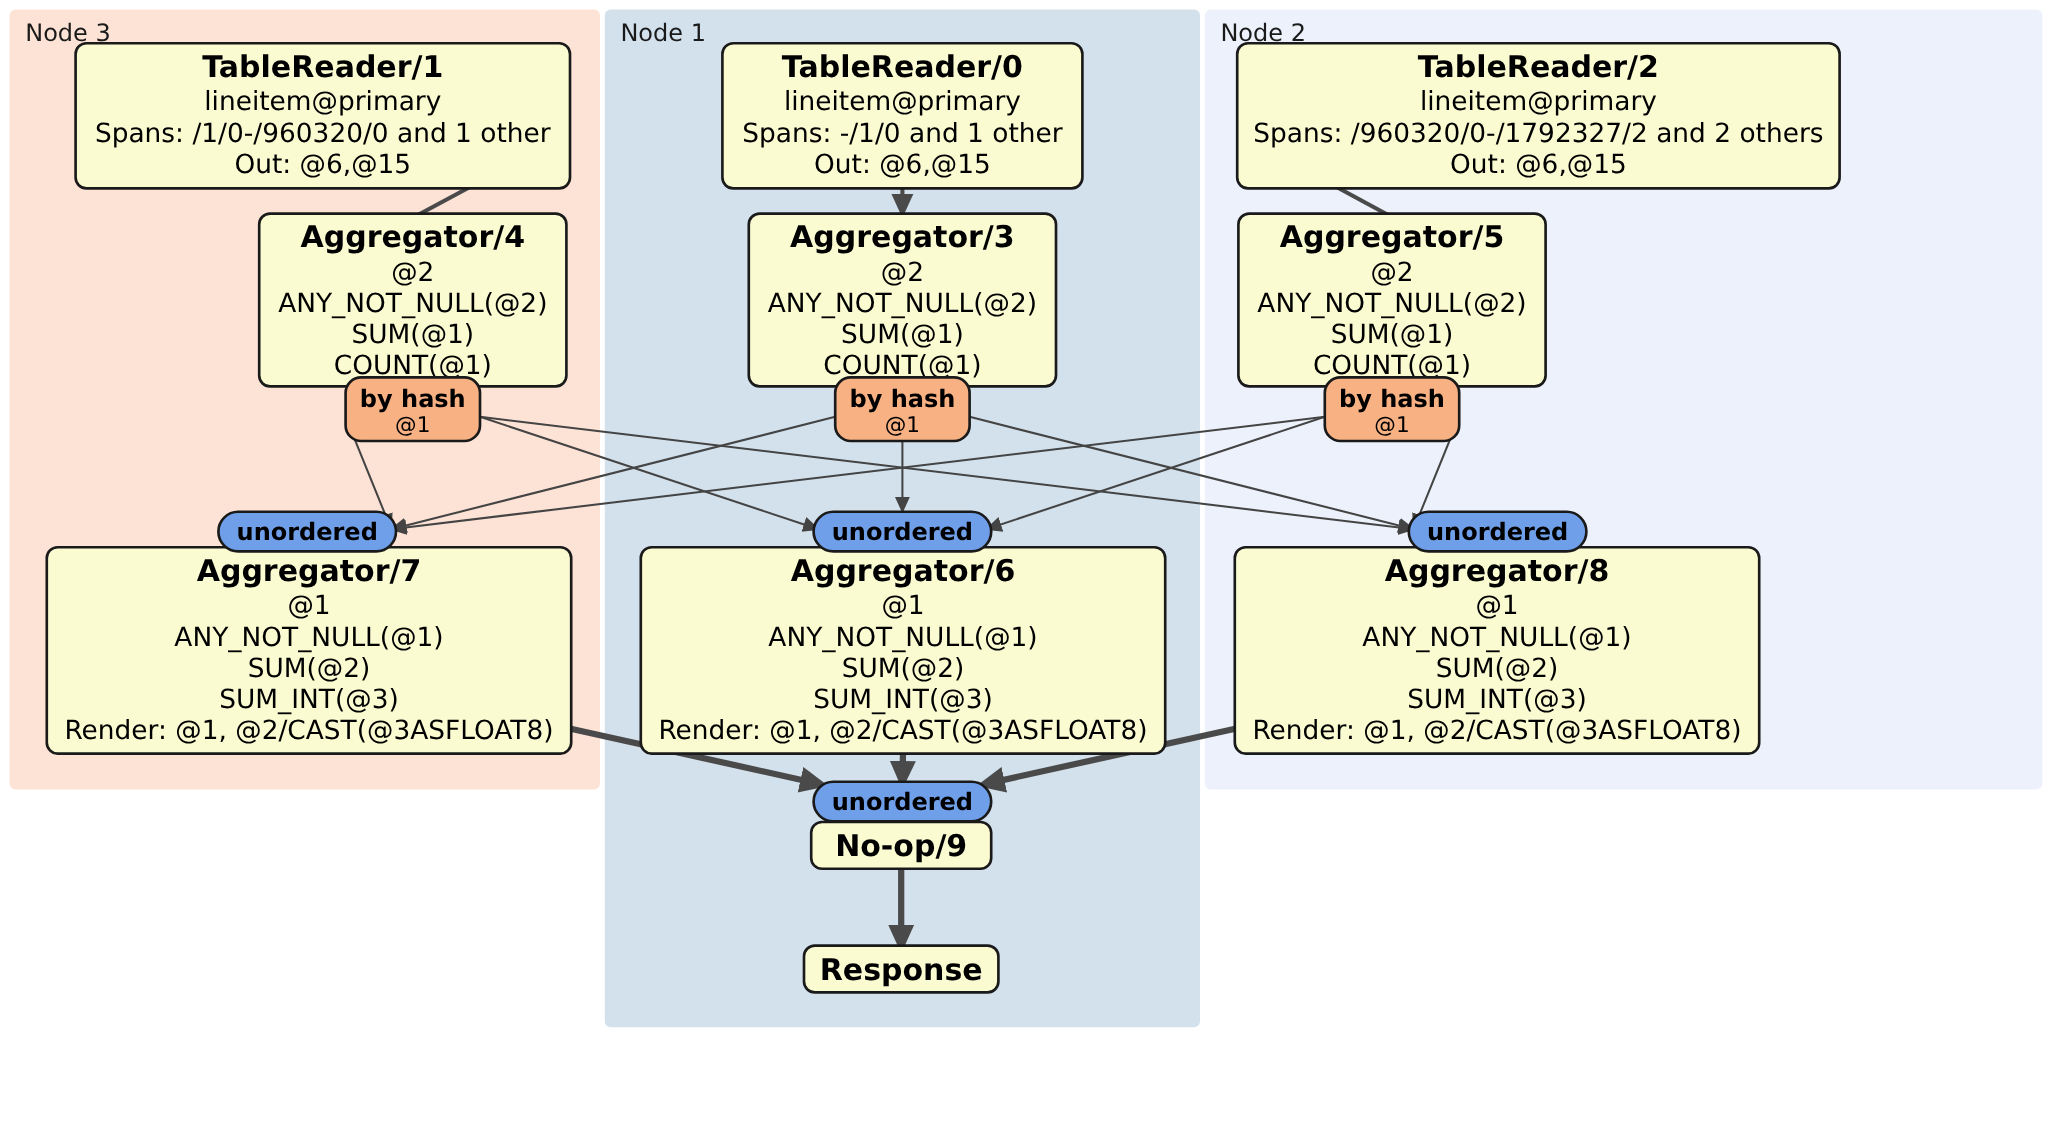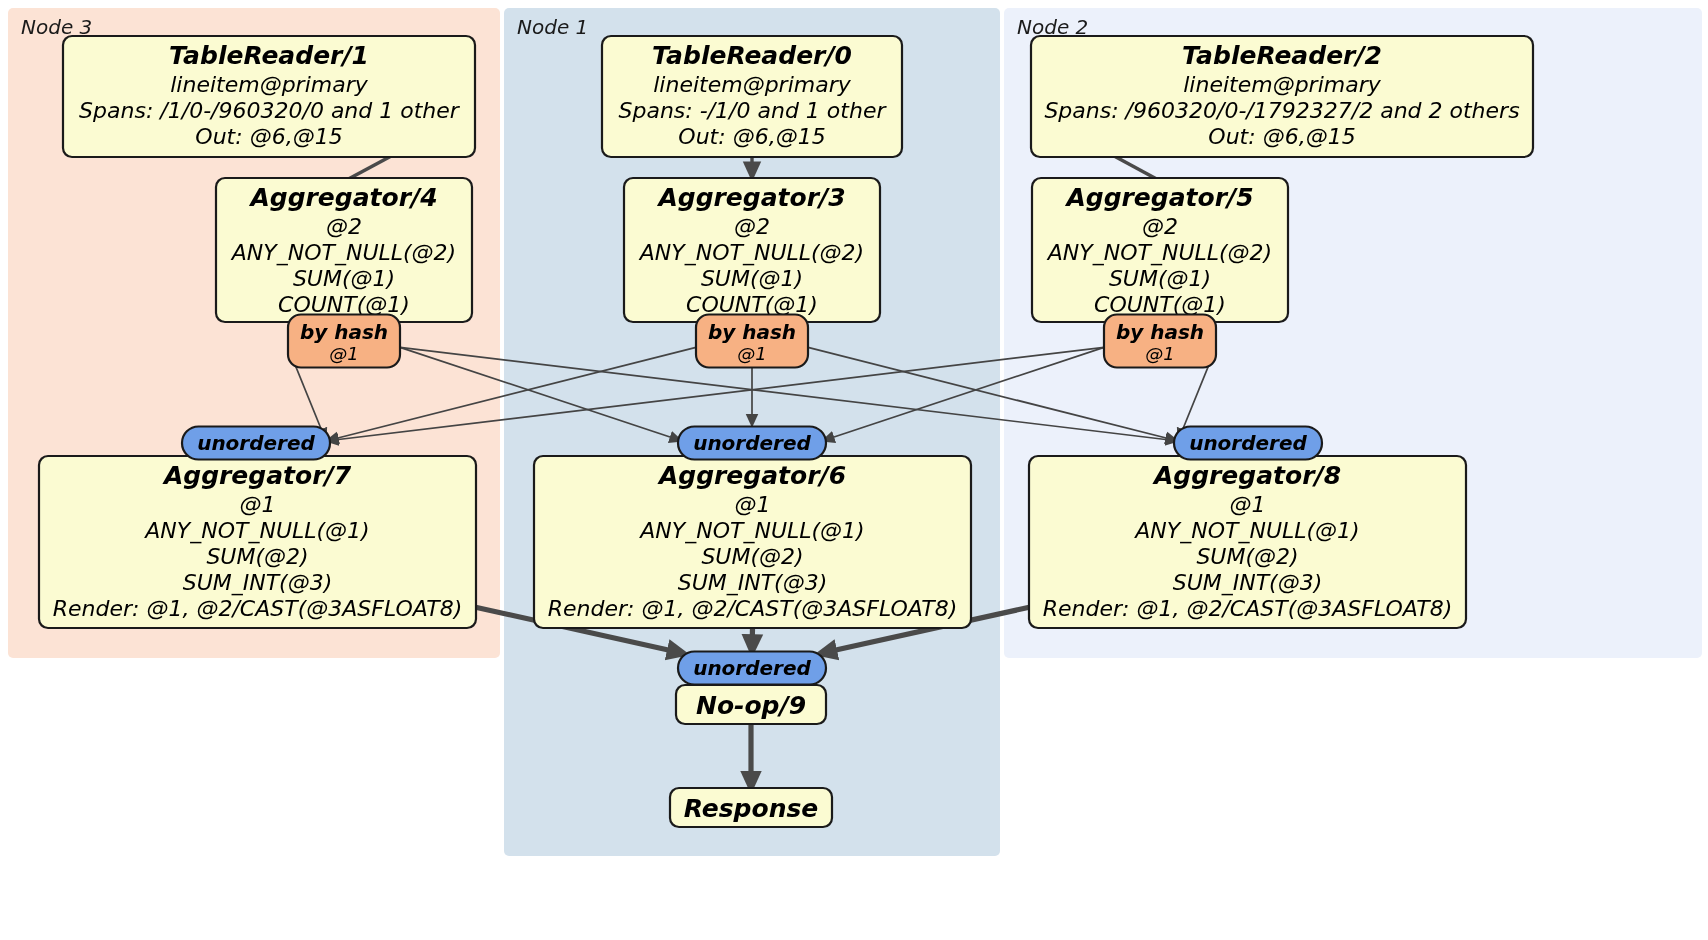--- a/index.html
+++ b/index.html
@@ -10,21 +10,20 @@
   body {
     width: 1708px;
     height: 940px;
     font-family: "DejaVu Sans", "Liberation Sans", sans-serif;
     overflow: hidden;
   }
   #stage {
     position: relative;
     width: 1708px;
     height: 892px;
-    font-style: italic;
   }
   svg#canvas {
     position: absolute;
     top: 0; left: 0;
     width: 1708px;
     height: 940px;
   }
   .node-panel-label {
     font-size: 20px;
     fill: #1a1a1a;

